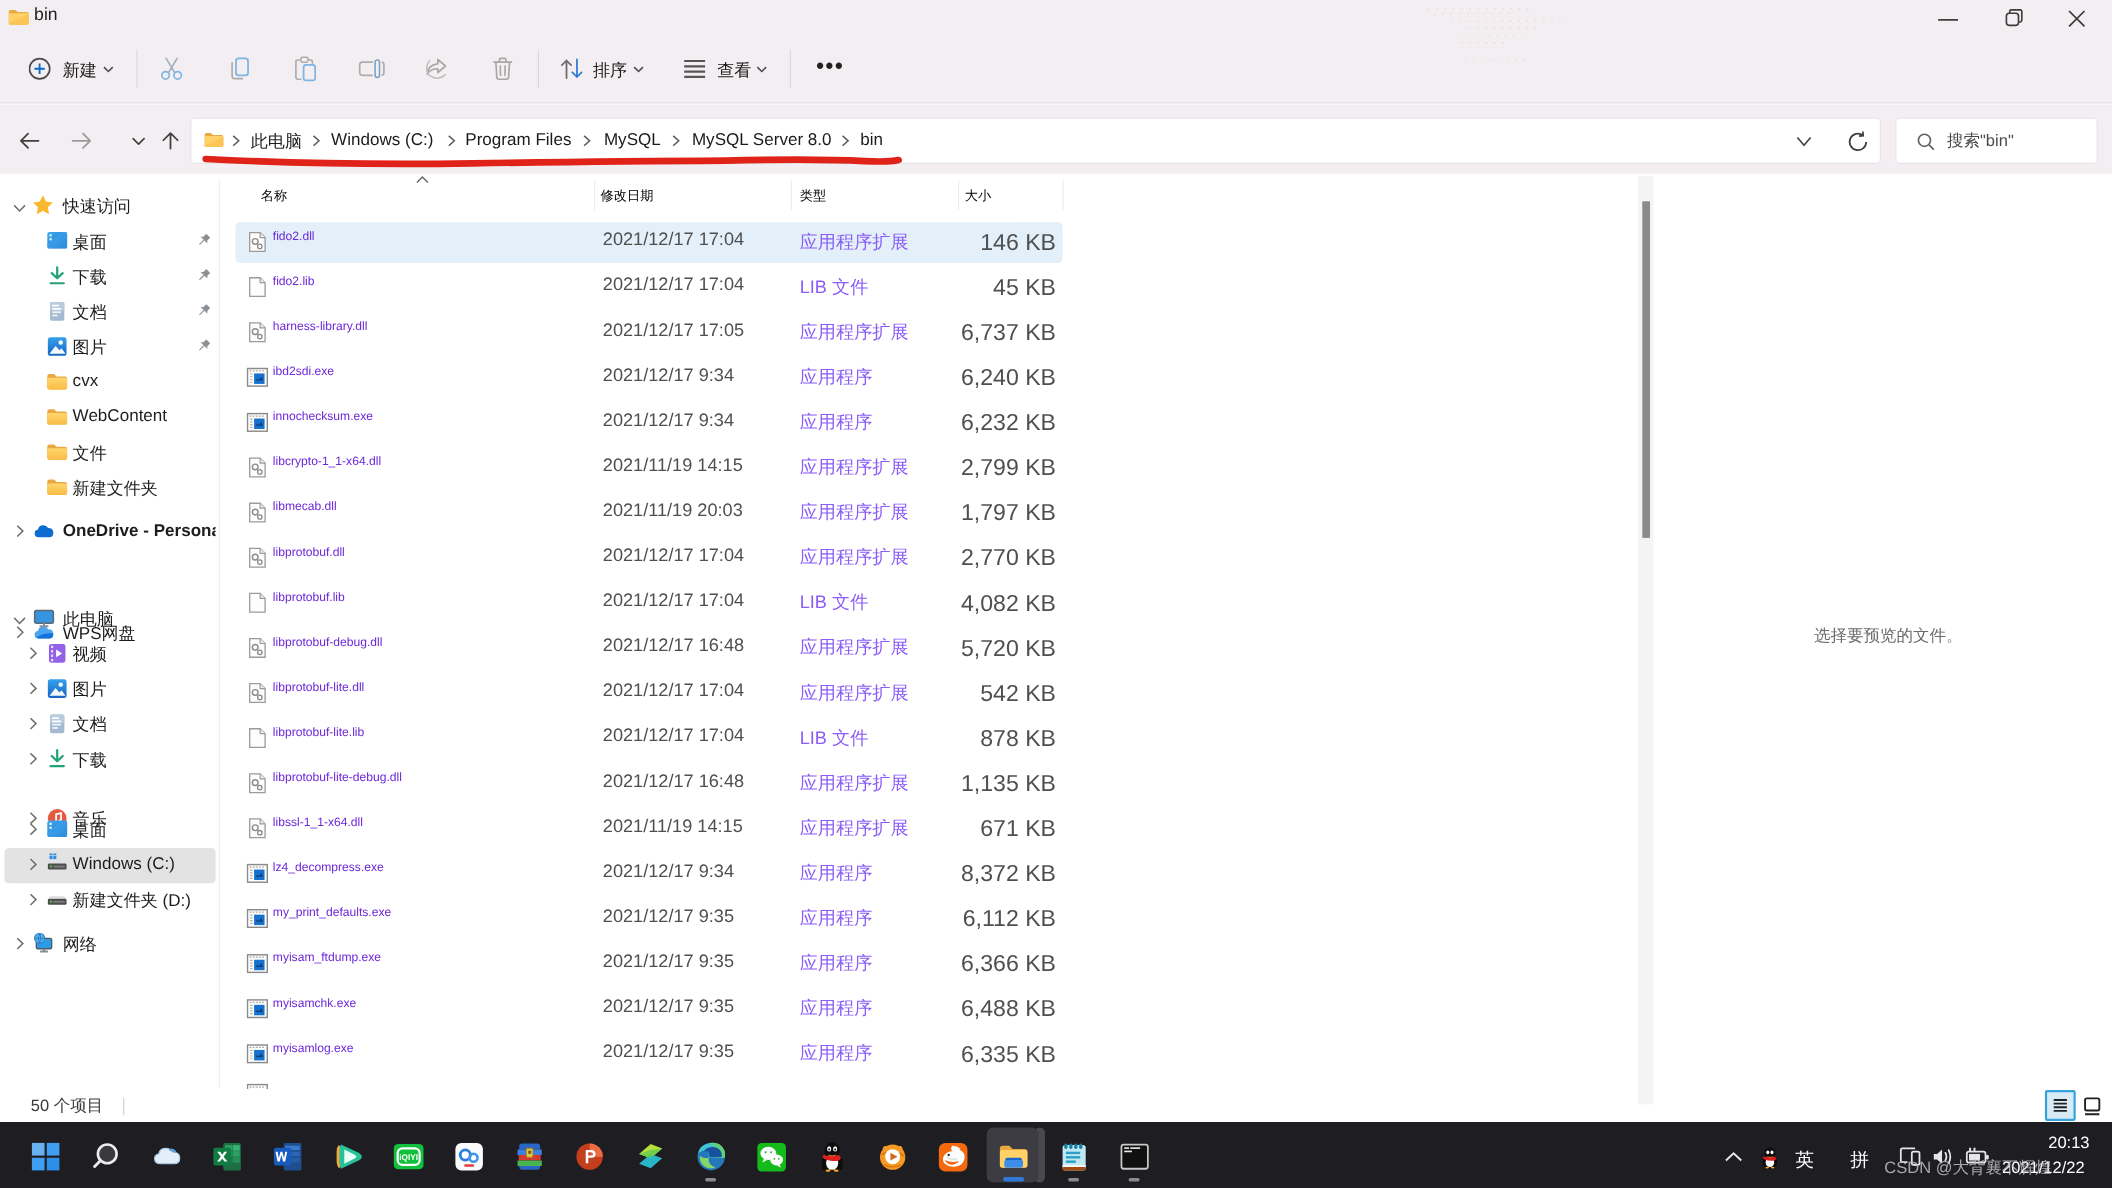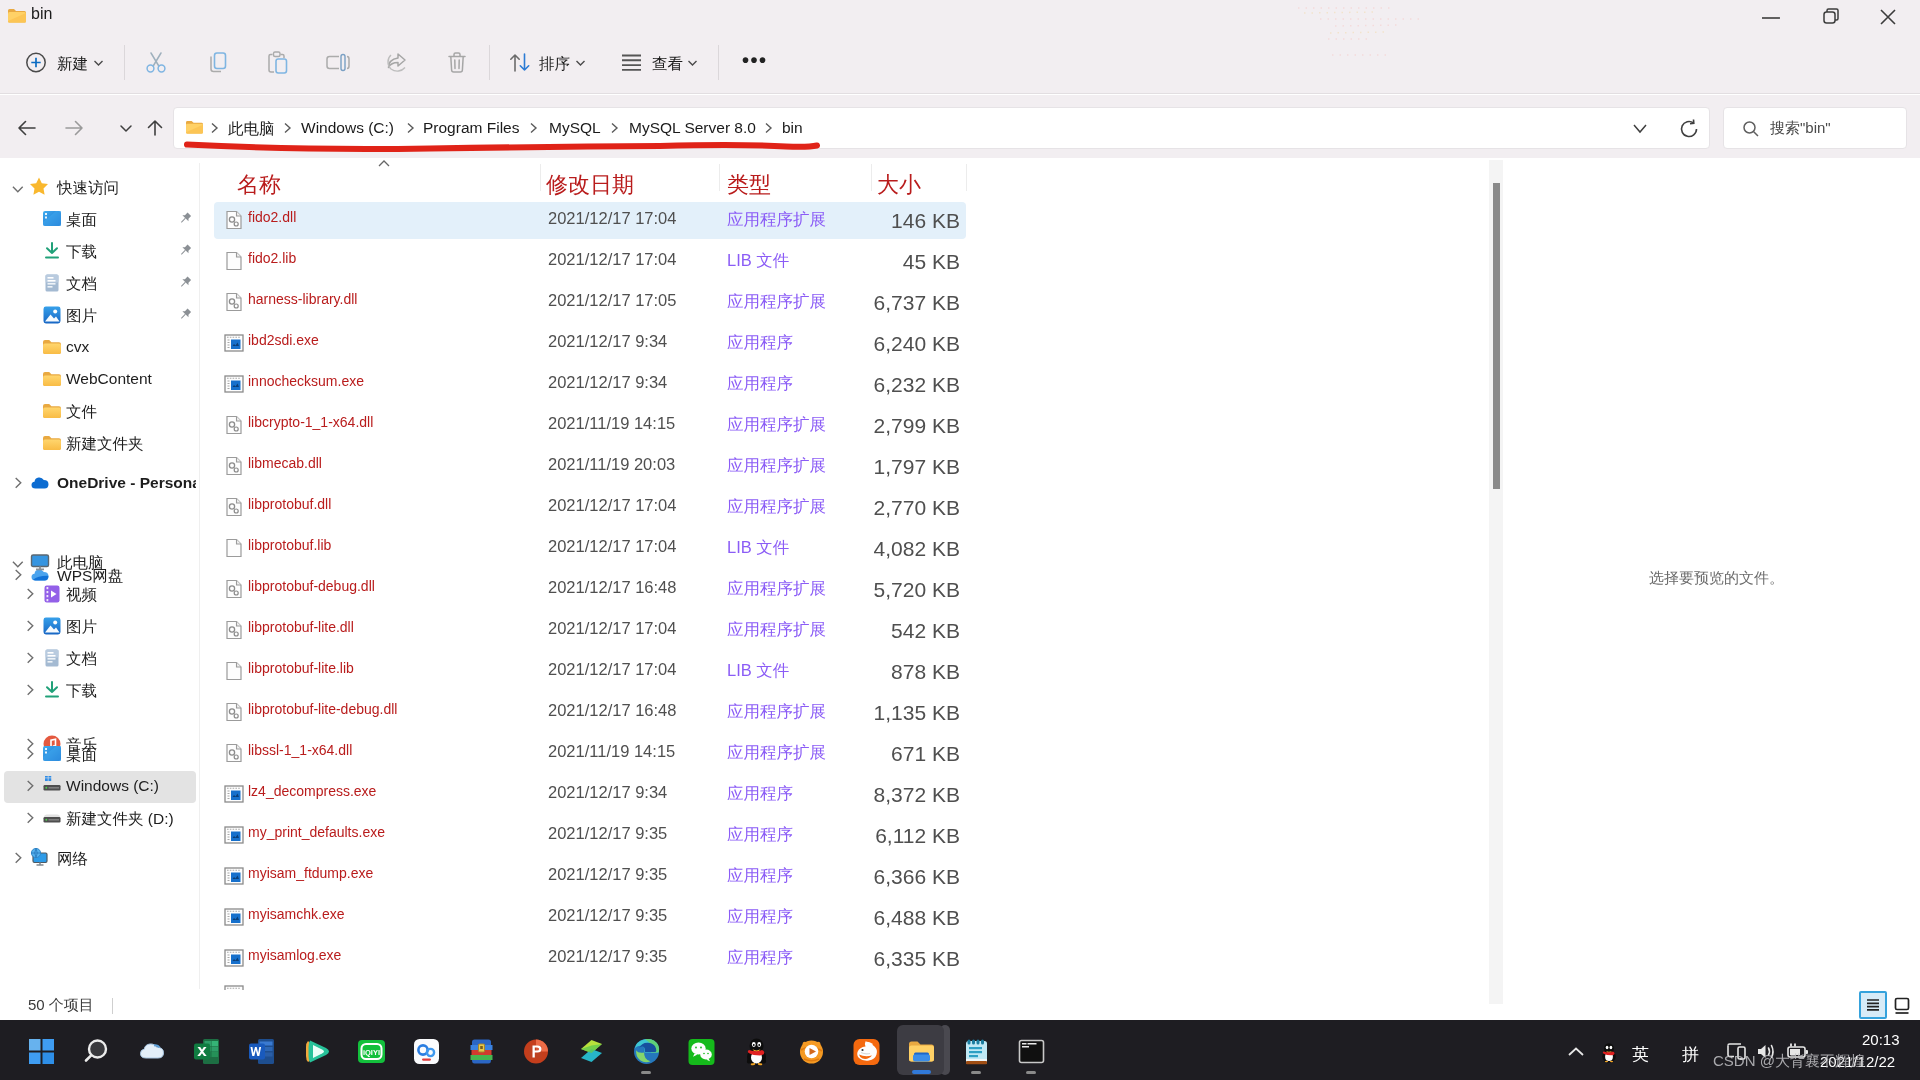--- a/index.html
+++ b/index.html
@@ -13,24 +13,24 @@
 .crumb{position:absolute;top:11px;font-size:15.5px;color:#1b1b1b;white-space:nowrap}
 .cchev{position:absolute;top:14px;color:#5a5a5a}
 #content{position:absolute;left:0;top:158px;width:1920px;height:832px;background:#fff}
 
 .srow{position:absolute;left:0;width:200px;height:32px;font-size:15.5px;color:#1d1d1d;white-space:nowrap;overflow:hidden}
 .srow .txt{position:absolute;top:6px}
 .schev{position:absolute;top:10px;width:12px;height:12px}
 .sico{position:absolute;top:5px;width:20px;height:20px}
 .pin{position:absolute;left:174px;top:8px;width:14px;height:14px}
 
-.hdr{position:absolute;font-size:22px;color:#b91c1c}
+.hdr{position:absolute;font-size:12px;color:#000000}
 .hsep{position:absolute;top:6px;width:1px;height:27px;background:#ececec}
 .frow{position:absolute;left:214px;width:752px;height:37px}
-.frow .nm{position:absolute;left:34px;top:7px;font-size:14px;color:#b91c1c;white-space:nowrap}
+.frow .nm{position:absolute;left:34px;top:7px;font-size:11px;color:#6d28d9;white-space:nowrap}
 .frow .dt{position:absolute;left:334px;top:7px;font-size:16.5px;color:#4f4f4f;white-space:nowrap}
 .frow .tp{position:absolute;left:513px;top:7px;font-size:16.5px;color:#8b5cf6;white-space:nowrap}
 .frow .sz{position:absolute;right:6px;top:7px;font-size:21px;color:#4f4f4f;white-space:nowrap}
 .frow .fic{position:absolute;left:10px;top:8px;width:20px;height:20px}
 .sel{background:#e3f0fa;border-radius:4px}
 #taskbar{position:absolute;left:0;top:1020px;width:1920px;height:60px;background:#1e1d22}
 .tray{position:absolute;color:#fff}
 </style></head>
 <body>
 <div id="win">

